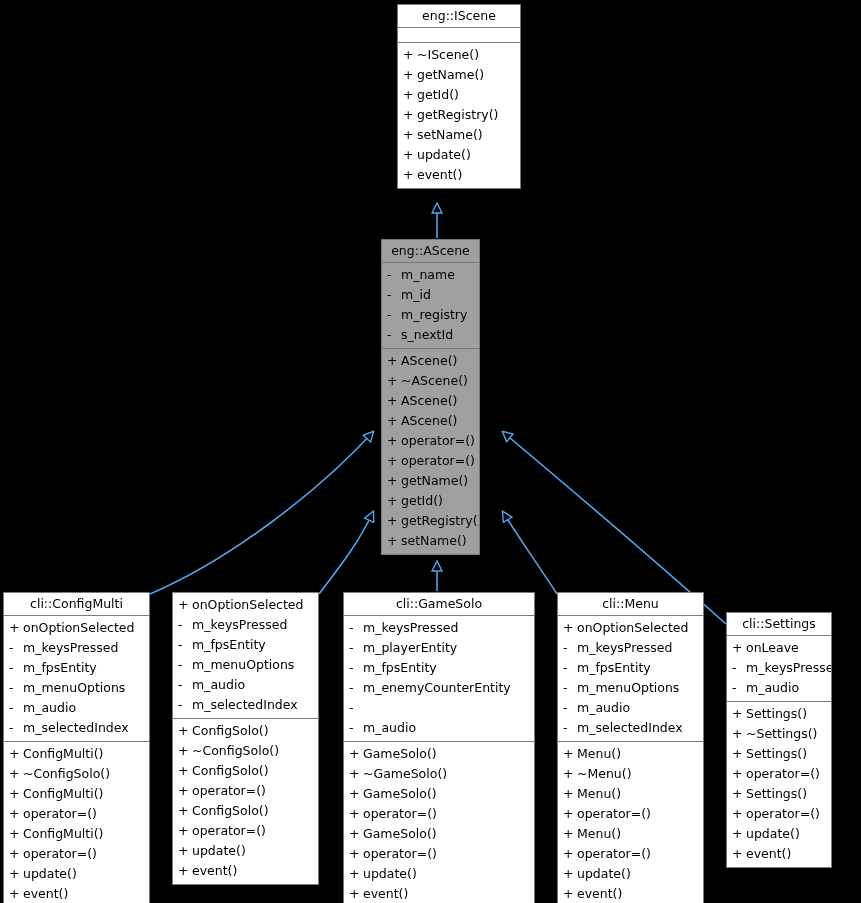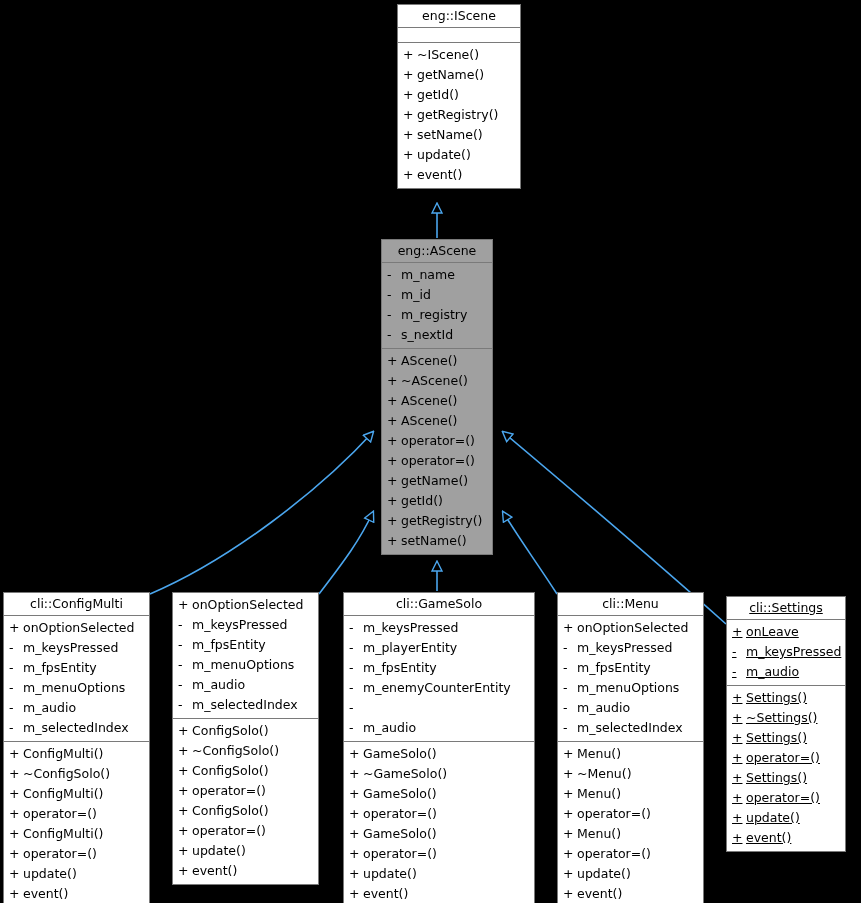--- a/index.html
+++ b/index.html
@@ -142,21 +142,21 @@
         <div class="member">
           <span class="vis">+</span>
           <span class="mname">update()</span>
         </div>
         <div class="member">
           <span class="vis">+</span>
           <span class="mname">event()</span>
         </div>
       </div>
     </div>
-    <div class="uml-class highlighted" style="left: 381px; top: 239px; width: 112px;">
+    <div class="uml-class highlighted" style="left: 381px; top: 239px; width: 99px;">
       <div class="class-title">eng::AScene</div>
       <div class="section">
         <div class="member">
           <span class="vis">-</span>
           <span class="mname">m_name</span>
         </div>
         <div class="member">
           <span class="vis">-</span>
           <span class="mname">m_id</span>
         </div>
@@ -455,21 +455,21 @@
         <div class="member">
           <span class="vis">+</span>
           <span class="mname">update()</span>
         </div>
         <div class="member">
           <span class="vis">+</span>
           <span class="mname">event()</span>
         </div>
       </div>
     </div>
-    <div class="uml-class" style="left: 726px; top: 596px; width: 120px; text-decoration: underline;">
+    <div class="uml-class" style="left: 726px; top: 612px; width: 106px;">
       <div class="class-title">cli::Settings</div>
       <div class="section">
         <div class="member">
           <span class="vis">+</span>
           <span class="mname">onLeave</span>
         </div>
         <div class="member">
           <span class="vis">-</span>
           <span class="mname">m_keysPressed</span>
         </div>

